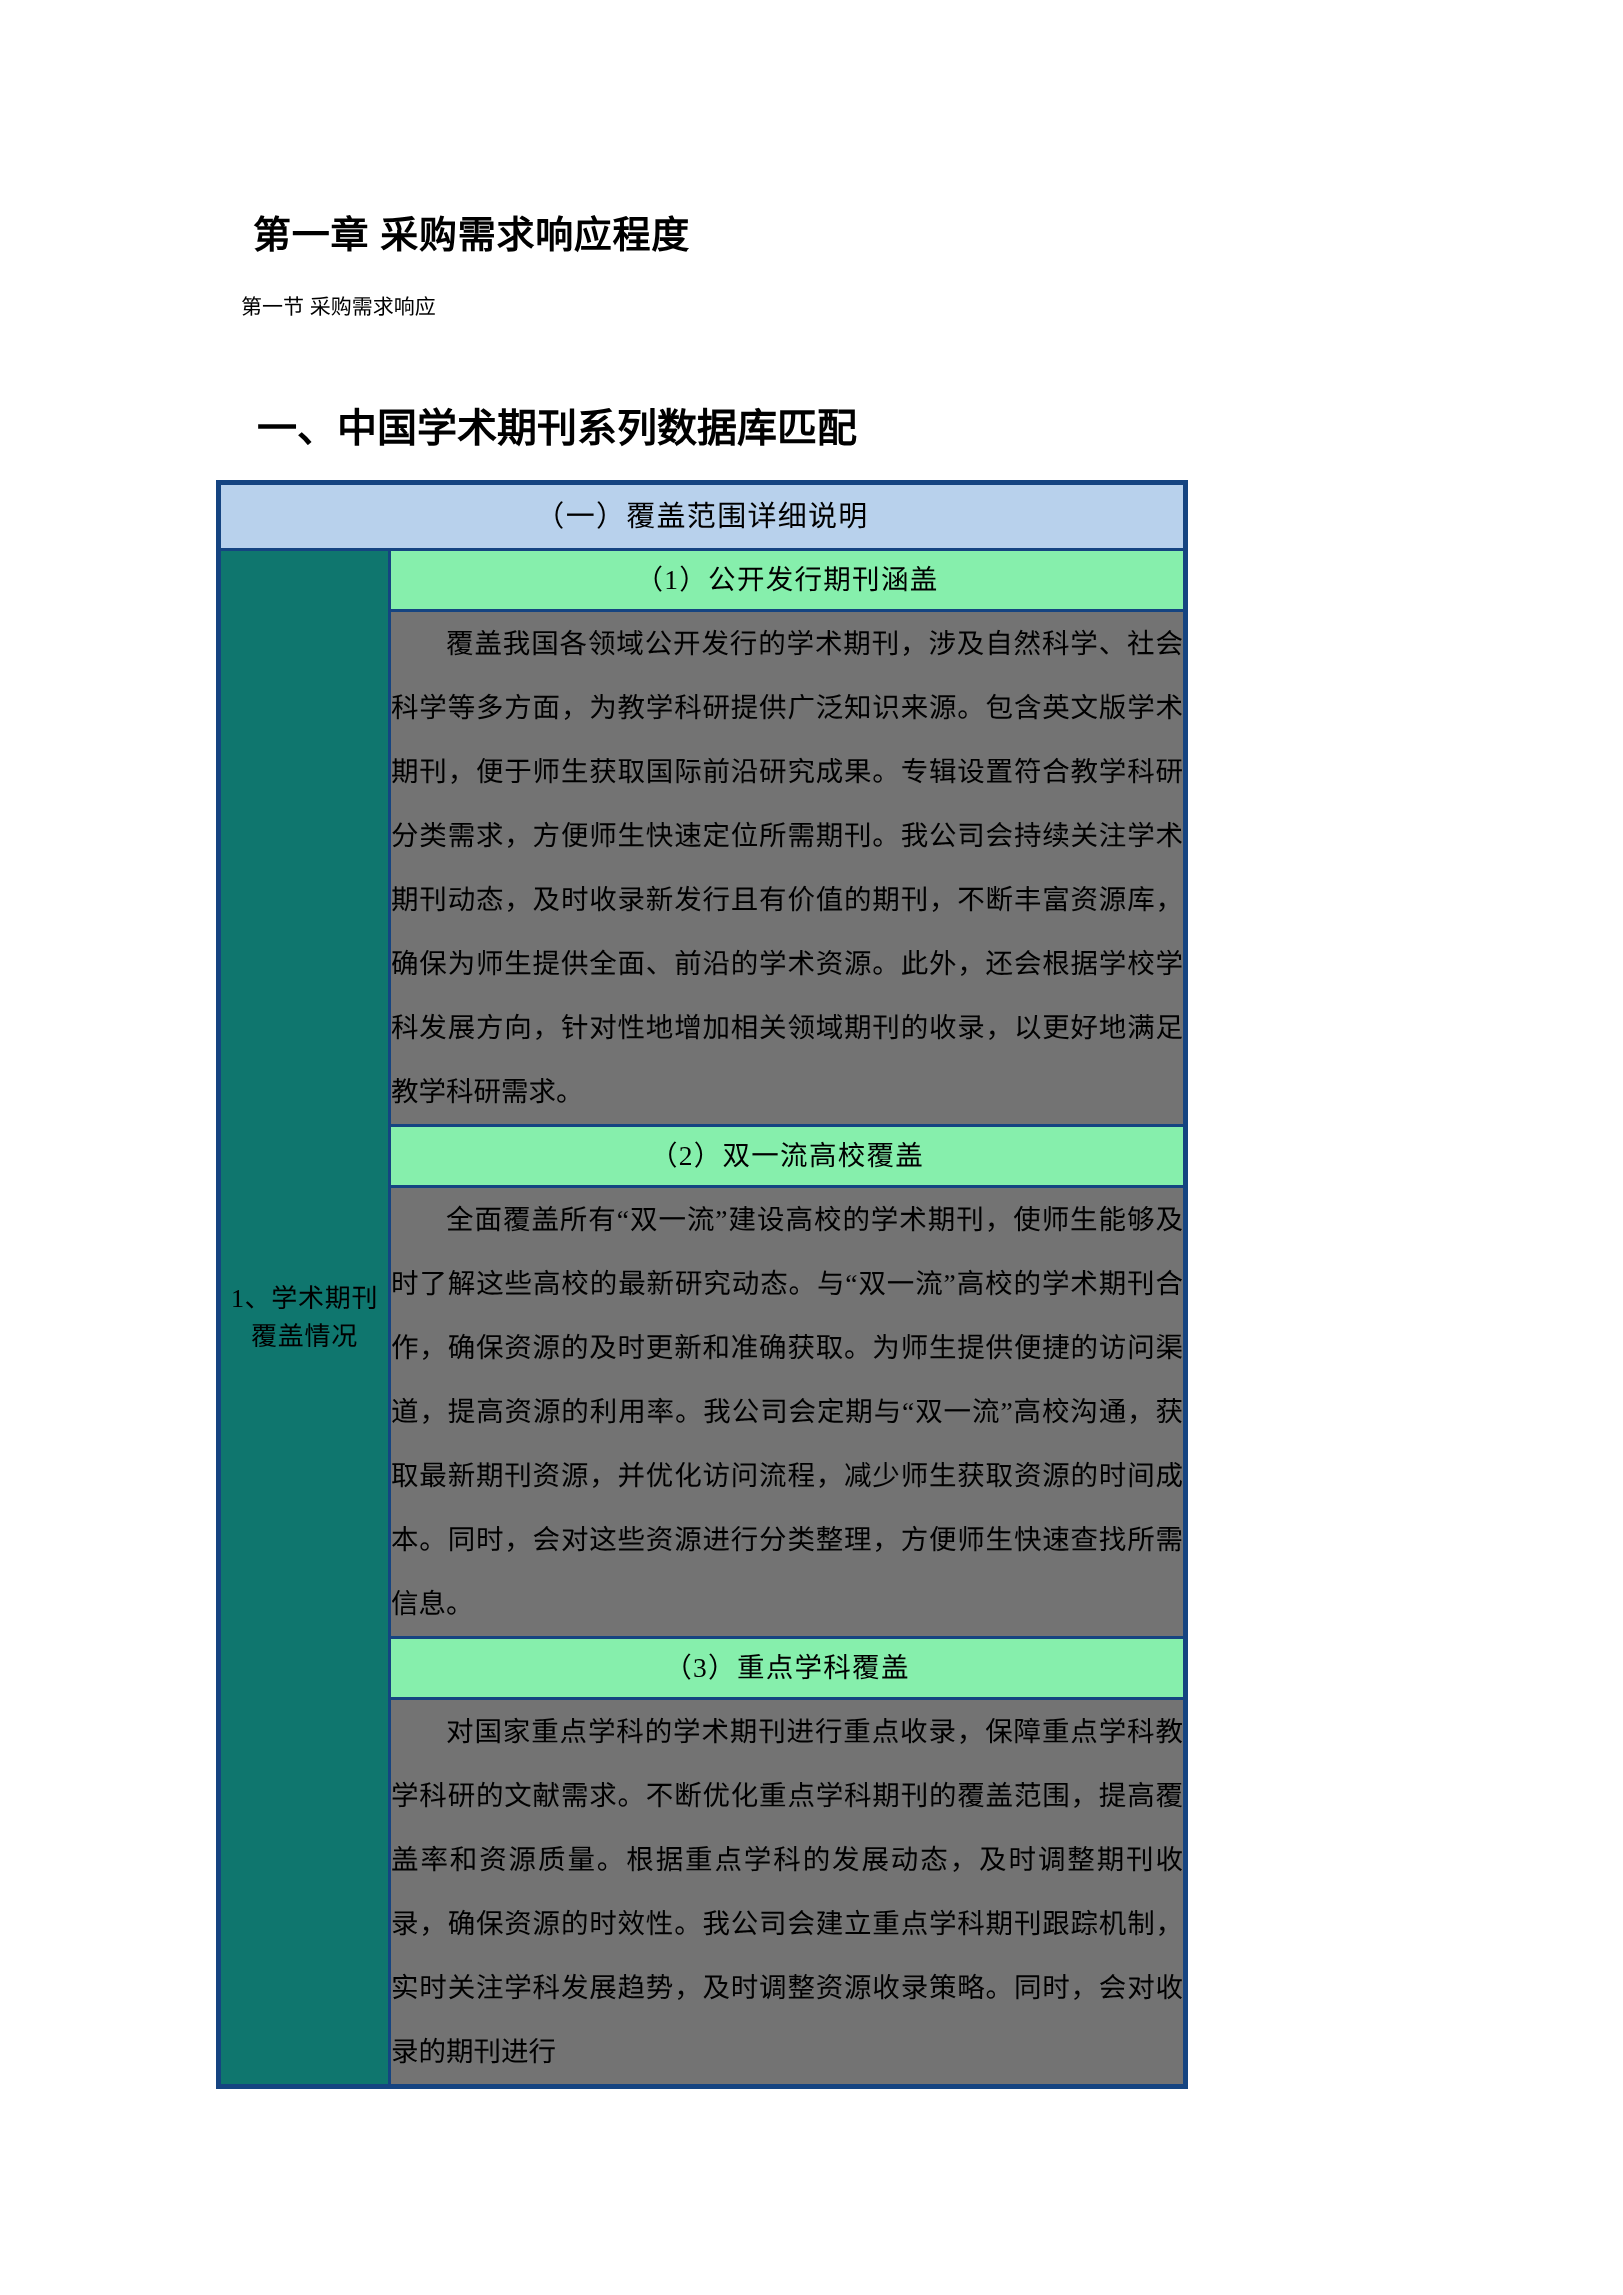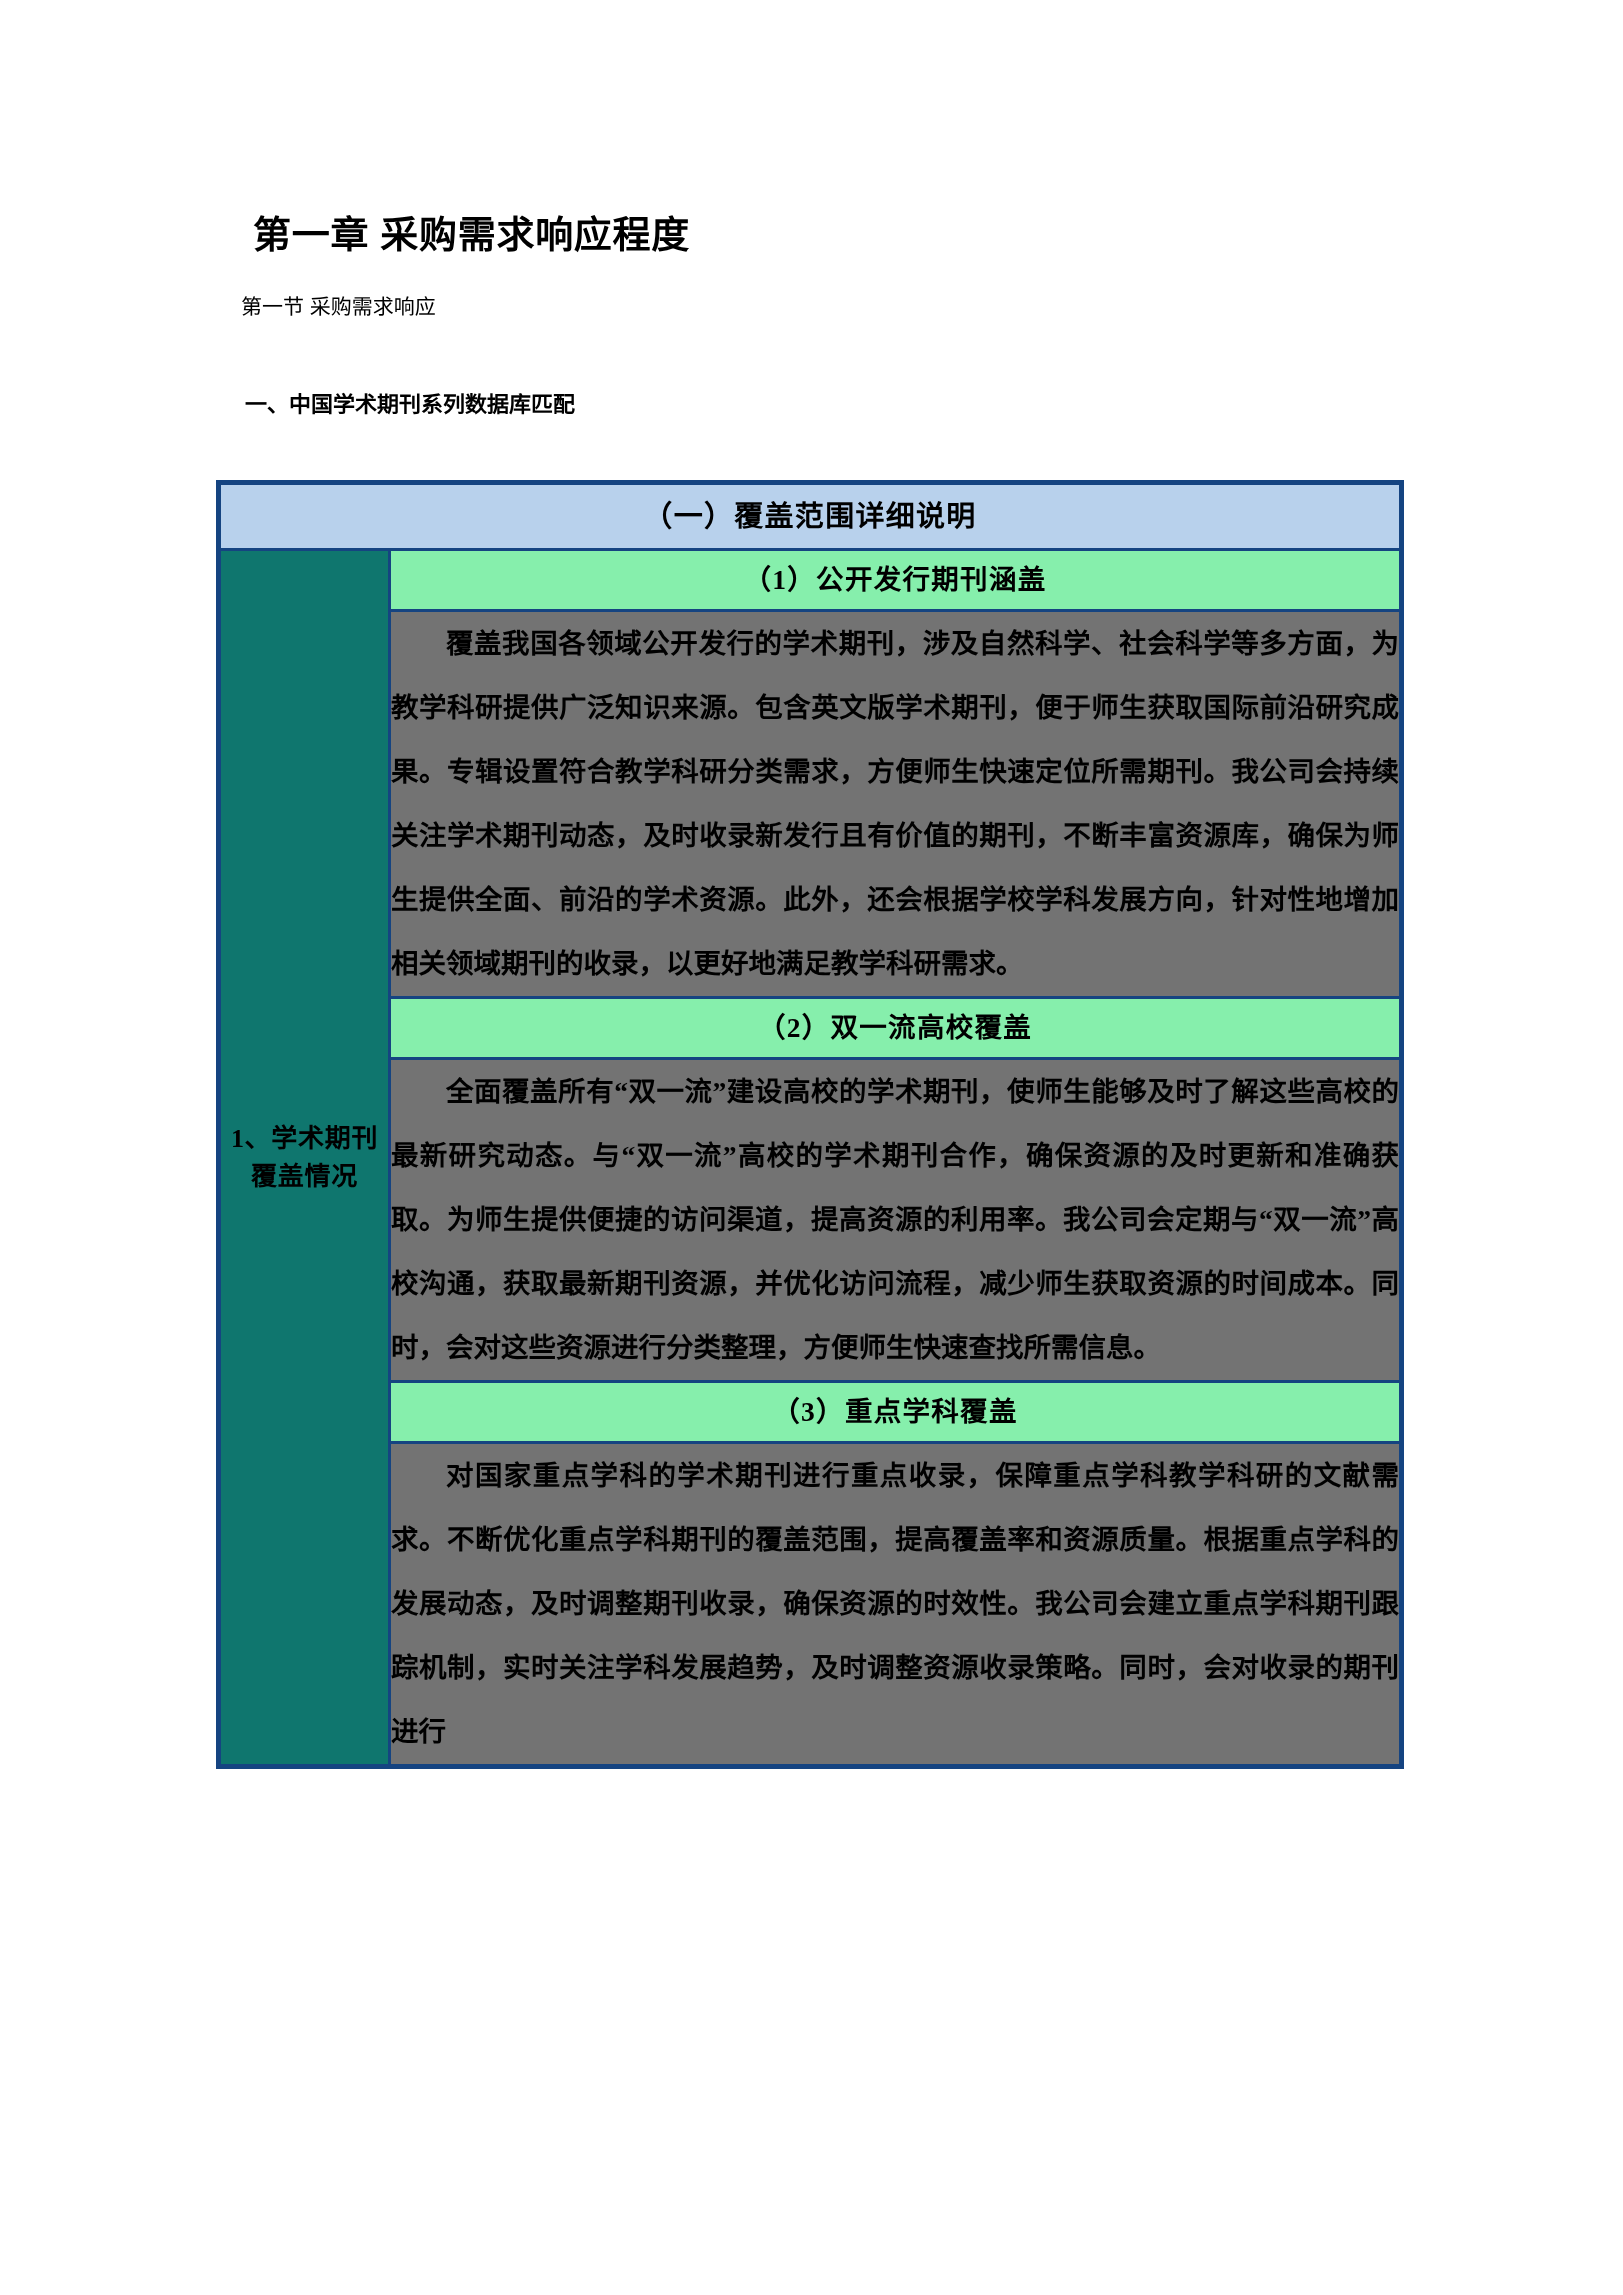--- a/index.html
+++ b/index.html
@@ -53,42 +53,41 @@
     line-height: 1.25;
     margin: 0;
     position: absolute;
     left: 25px;
     top: 294px;
     white-space: nowrap;
   }
   .h-item {
     font-family: "Liberation Sans", "DejaVu Sans", sans-serif;
     font-weight: bold;
-    font-size: 22px;
+    font-size: 40px;
     line-height: 1.25;
-    margin: 4px;
+    margin: 16px;
     position: absolute;
     left: 25px;
     top: 387px;
     white-space: nowrap;
   }
 
   
   .tbl-wrap {
     position: absolute;
     left: 0px;
     top: 480px;
     width: 1188px;
   }
   table.doc-table {
     border-collapse: collapse;
-    width: 1188px;
+    width: 972px;
     table-layout: fixed;
     border: 5.9px solid #154481;
-    font-weight: bold;
   }
   table.doc-table td {
     border: 3.9px solid #154481;
     padding: 0;
     vertical-align: middle;
   }
 
   .col-label { width: 171px; }
 
   .title-cell {

